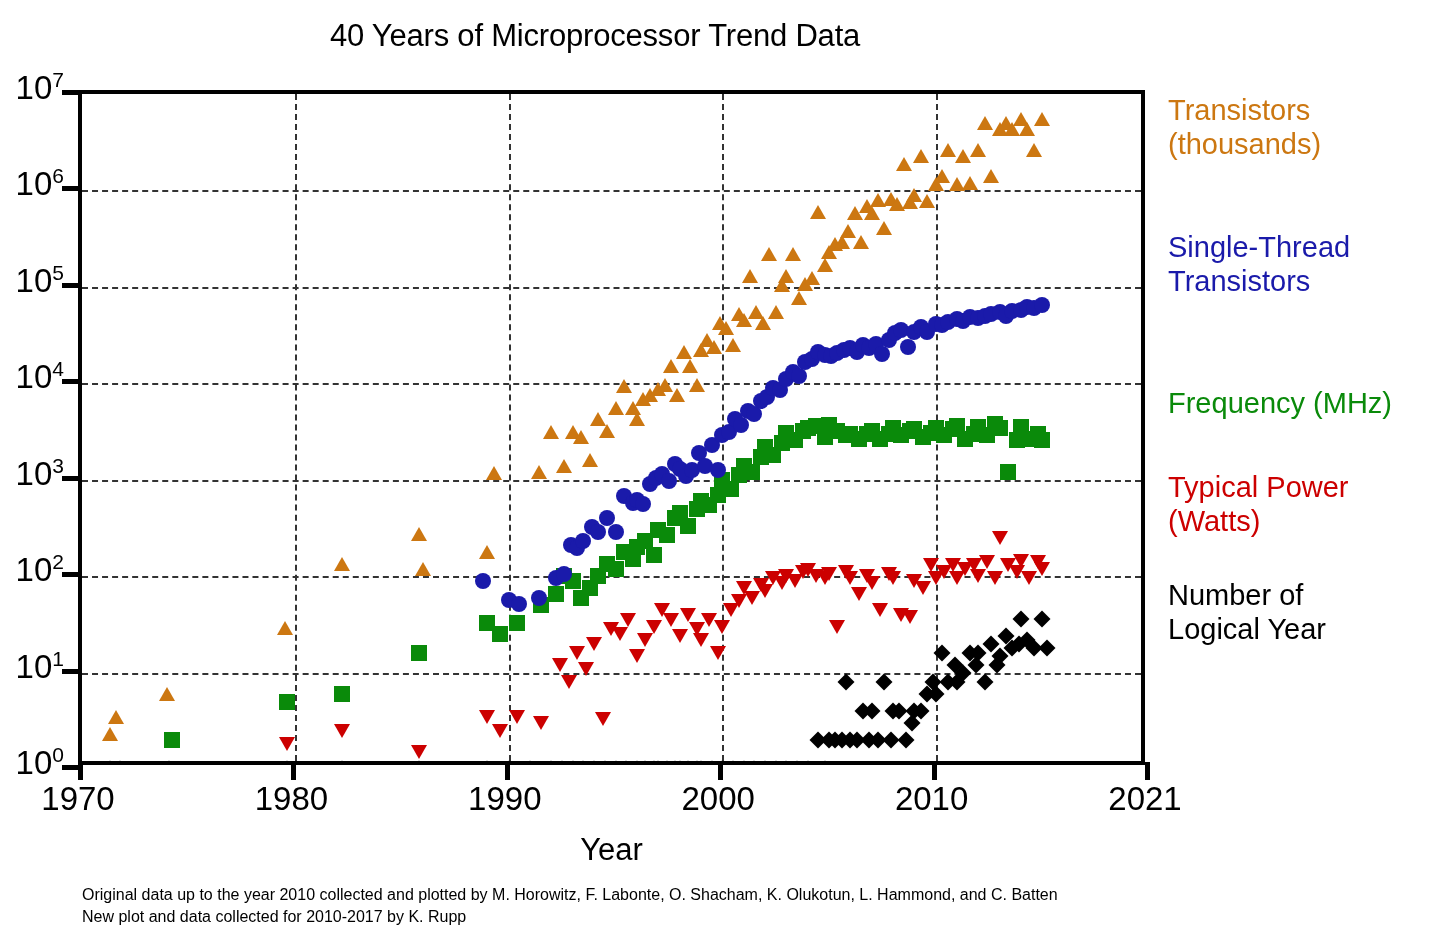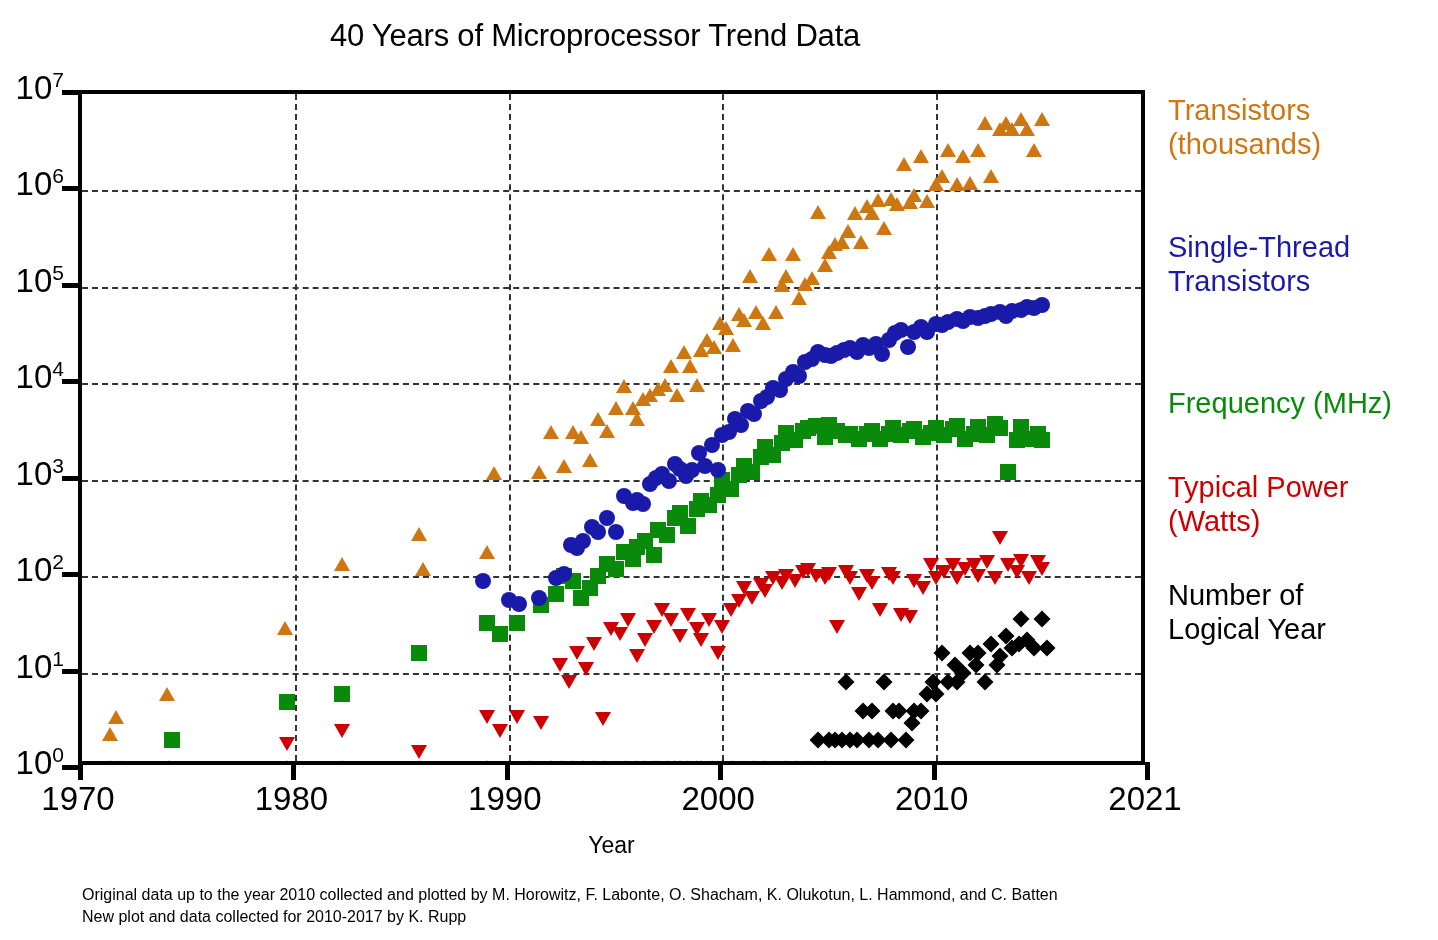--- a/index.html
+++ b/index.html
@@ -113,21 +113,21 @@
     color: #000;
     white-space: nowrap;
   }
 
   #x-axis-title {
     position: absolute;
     left: 78px;
     top: 832px;
     width: 1067px;
     text-align: center;
-    font-size: 23px;
+    font-size: 31px;
     color: #000;
   }
 
   
   .legend-entry {
     position: absolute;
     left: 1168px;
     font-size: 29px;
     line-height: 34px;
     white-space: nowrap;

